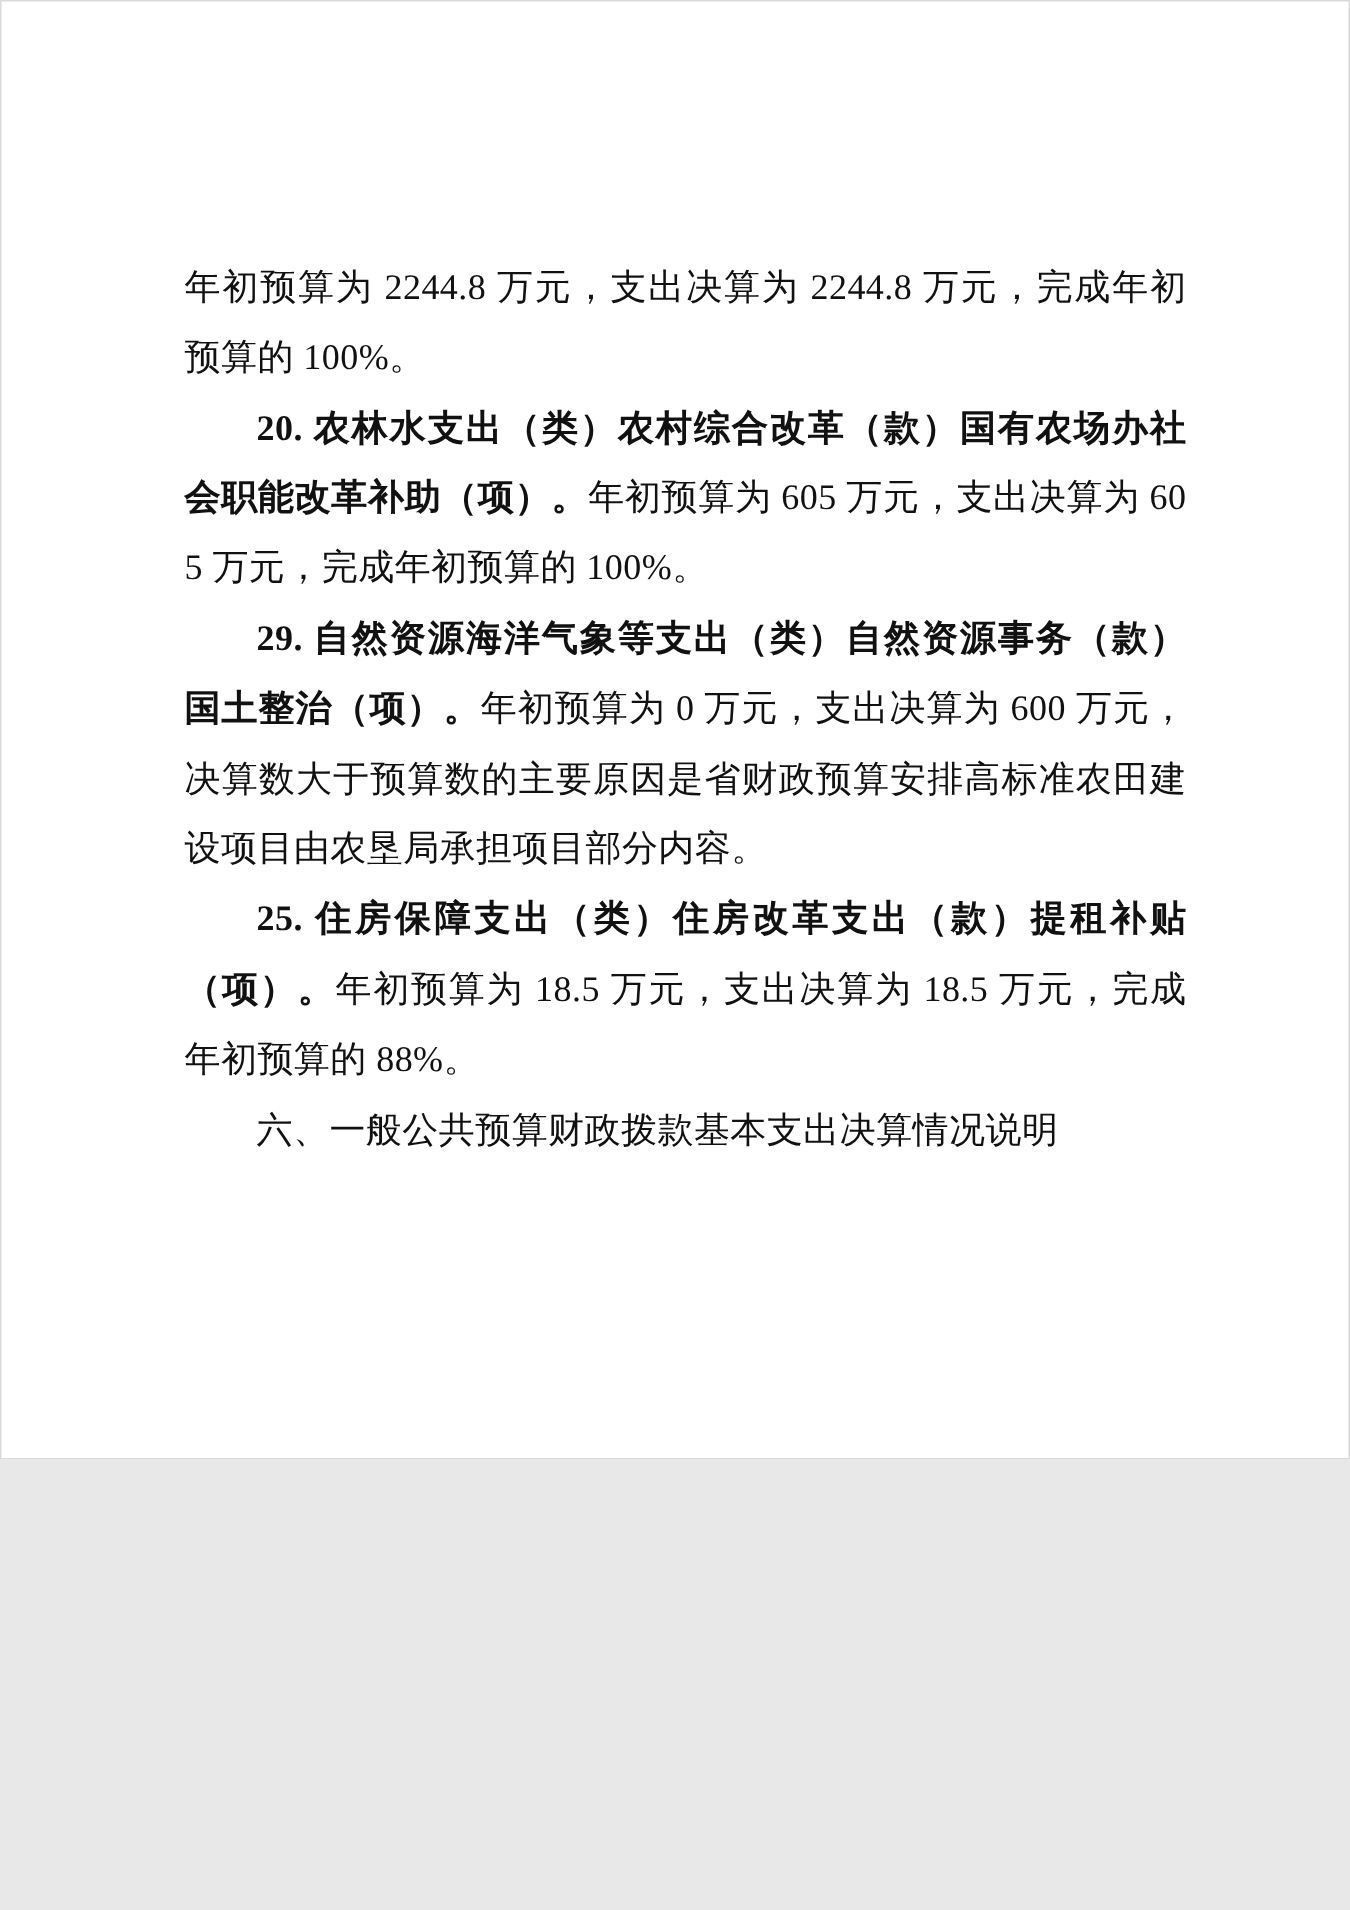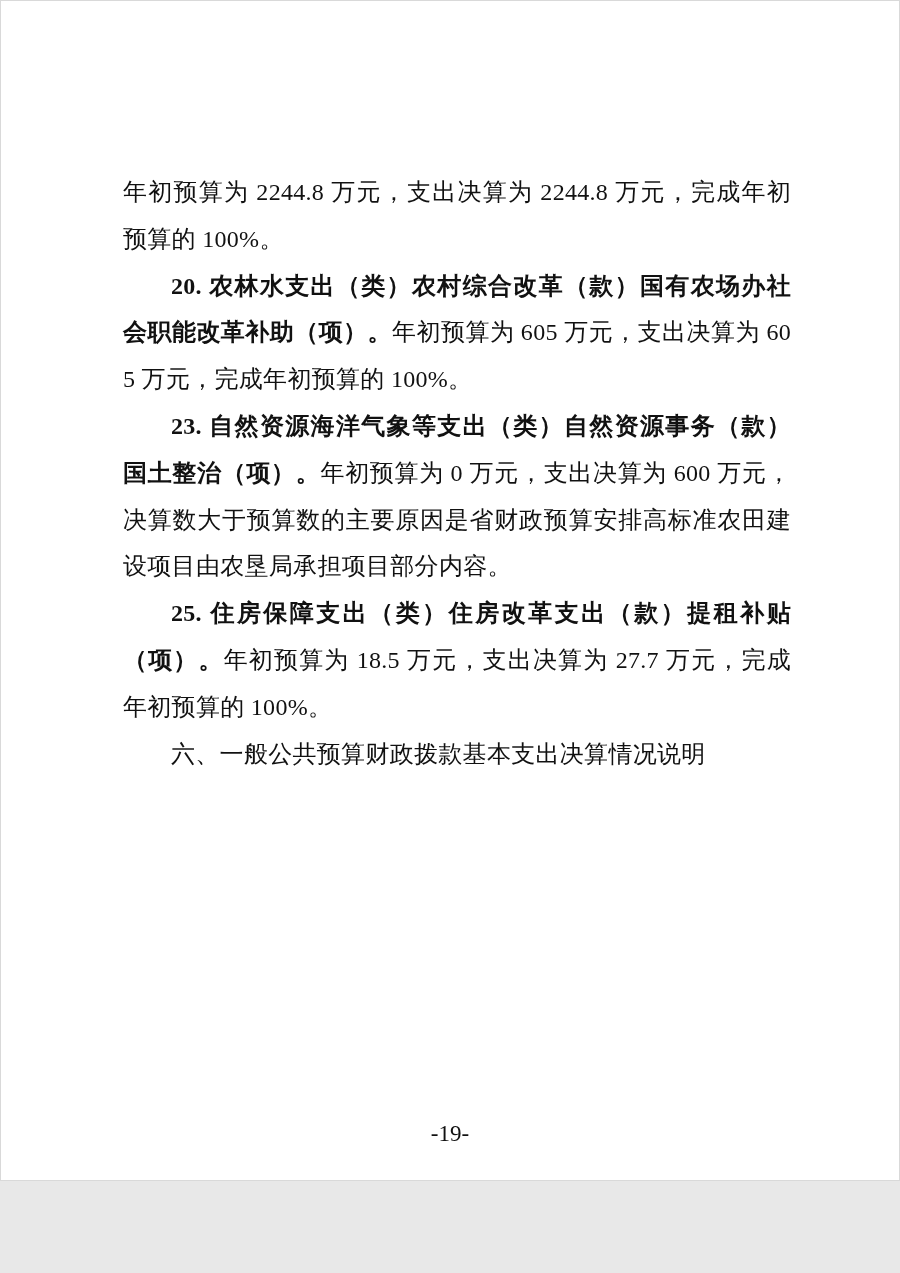--- a/index.html
+++ b/index.html
@@ -4,21 +4,21 @@
 <style>
   html, body {
     margin: 0;
     padding: 0;
     background: #e8e8e8;
     font-family: "Liberation Serif", serif;
   }
   .page {
     position: relative;
     width: 900px;
-    height: 1181px;
+    height: 973px;
     margin: 0 auto;
     background: #ffffff;
     box-sizing: border-box;
     border: 1px solid #d9d9d9;
     color: #111111;
     overflow: hidden;
   }
   .content {
     position: absolute;
     top: 168px;
@@ -54,24 +54,24 @@
 </head>
 <body>
 
 <div class="page">
   <div class="content">
 
     <p class="para continuation"><span>年初预算为 2244.8 万元，支出决算为 2244.8 万元，完成年初预算的 100%。</span></p>
 
     <p class="para"><b>20. 农林水支出（类）农村综合改革（款）国有农场办社会职能改革补助（项）。</b><span>年初预算为 605 万元，支出决算为 605 万元，完成年初预算的 100%。</span></p>
 
-    <p class="para"><b>23. 自然资源海洋气象等支出（类）自然资源事务（款）国土整治（项）。</b><span>年初预算为 0 万元，支出决算为 600 万元，决算数大于预算数的主要原因是省财政预算安排高标准农田建设项目由农垦局承担项目部分内容。</span></p>
+    <p class="para"><b>29. 自然资源海洋气象等支出（类）自然资源事务（款）国土整治（项）。</b><span>年初预算为 0 万元，支出决算为 600 万元，决算数大于预算数的主要原因是省财政预算安排高标准农田建设项目由农垦局承担项目部分内容。</span></p>
 
 
-    <p class="para"><b>25. 住房保障支出（类）住房改革支出（款）提租补贴（项）。</b><span>年初预算为 18.5 万元，支出决算为 27.7 万元，完成年初预算的 100%。</span></p>
+    <p class="para"><b>25. 住房保障支出（类）住房改革支出（款）提租补贴（项）。</b><span>年初预算为 18.5 万元，支出决算为 18.5 万元，完成年初预算的 88%。</span></p>
 
     <p class="para"><span>六、一般公共预算财政拨款基本支出决算情况说明</span></p>
 
 
   </div>
 
   <div class="page-number">-19-</div>
 </div>
 
 </body></html>

